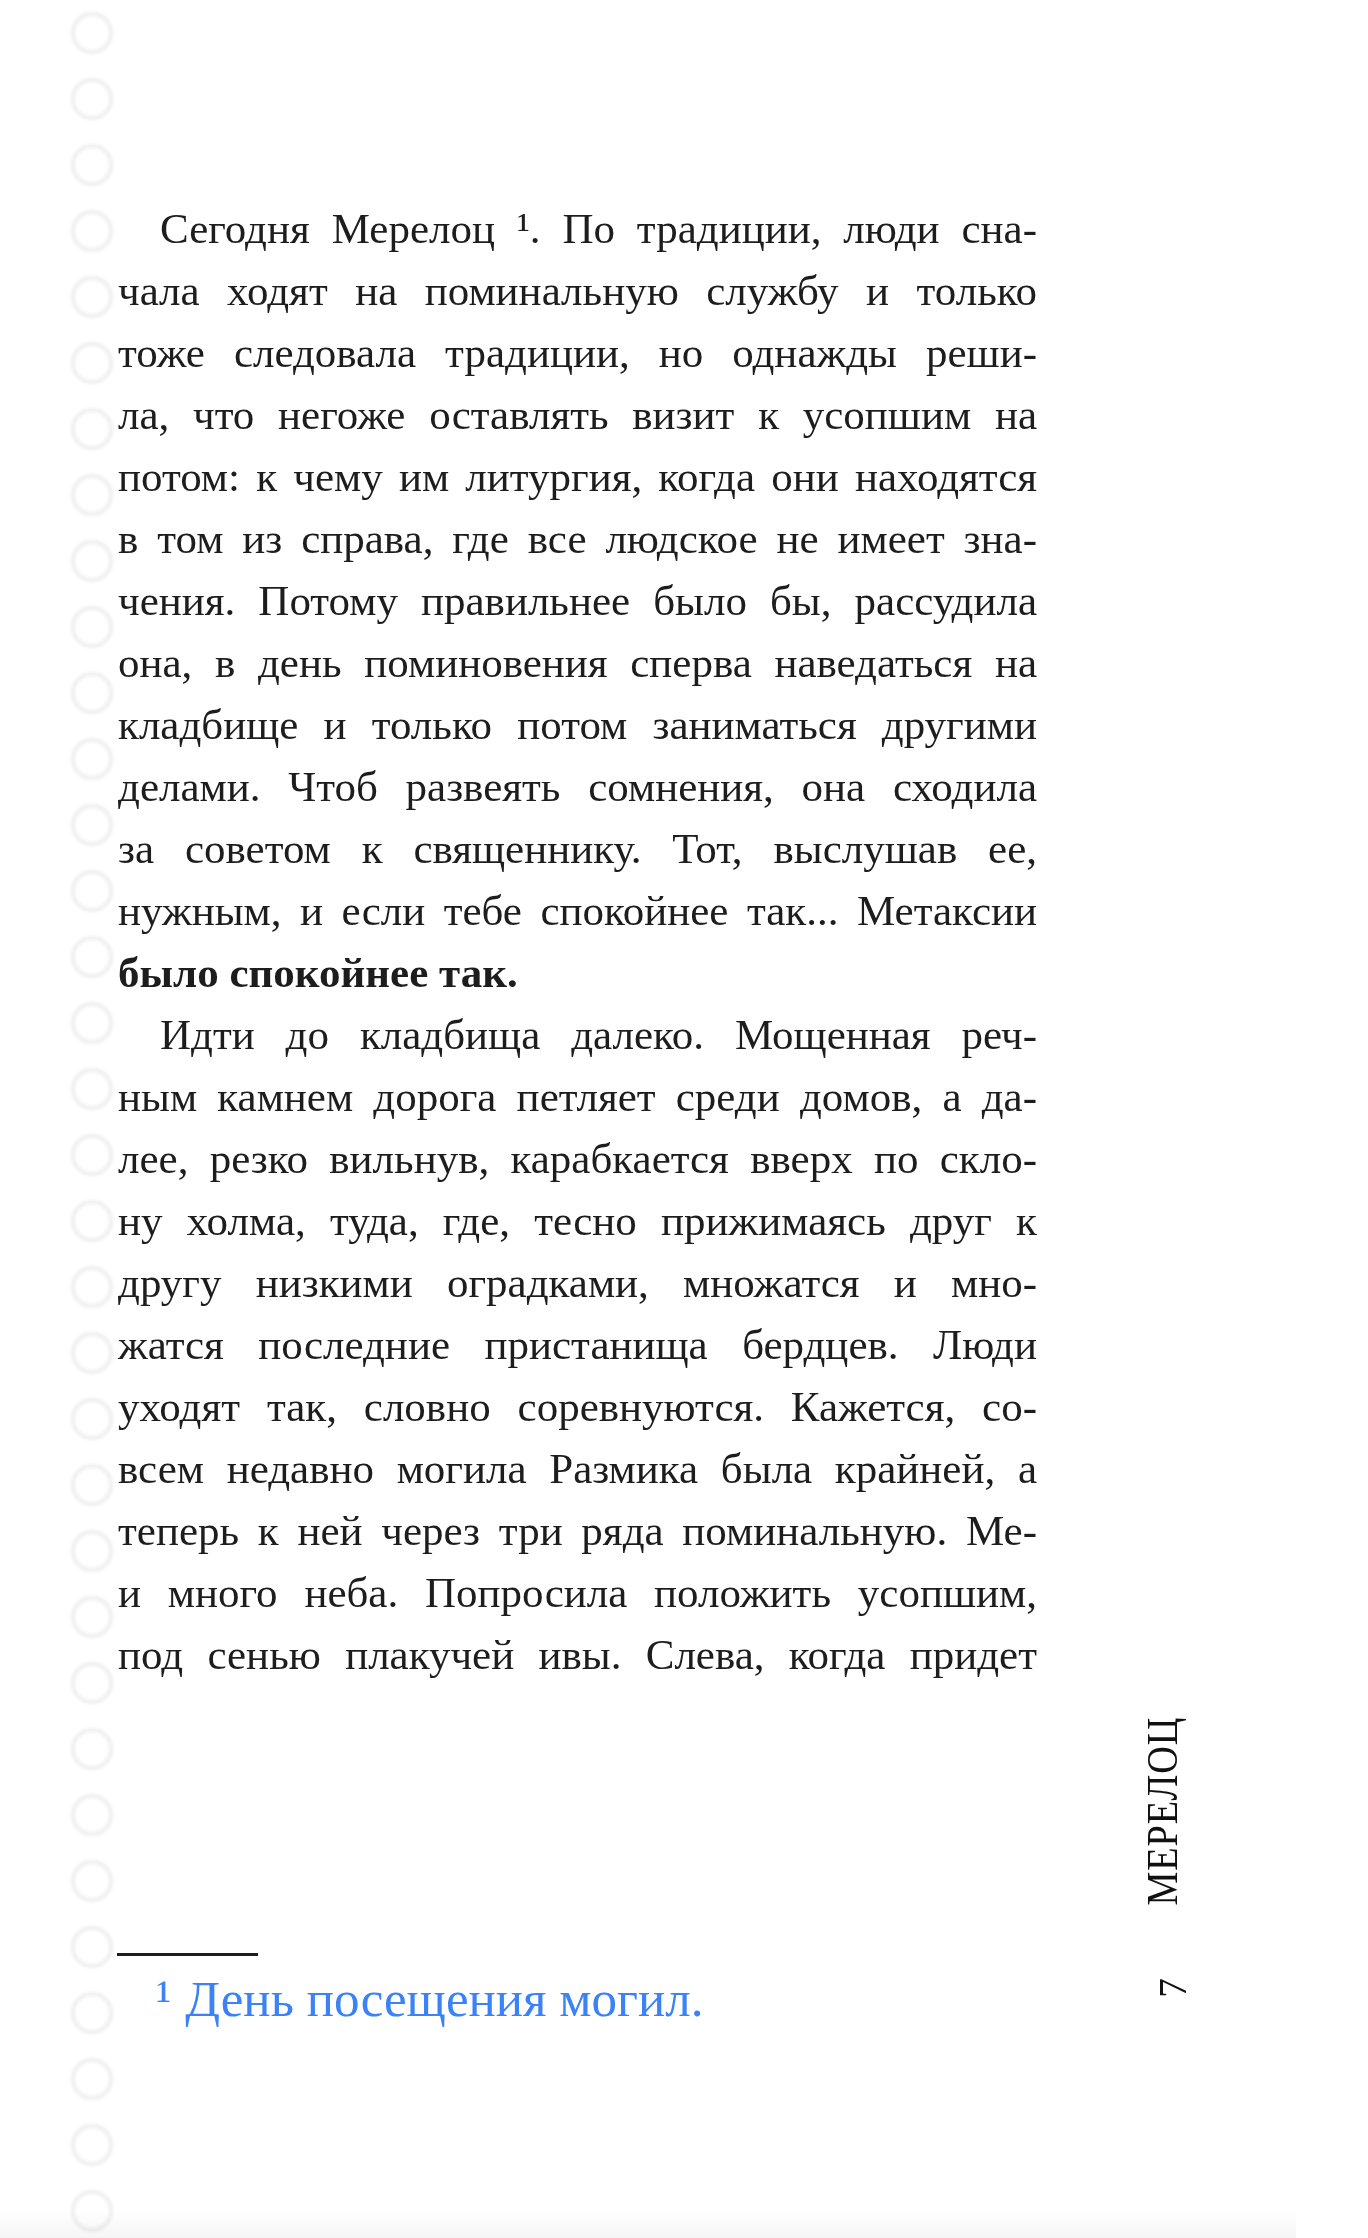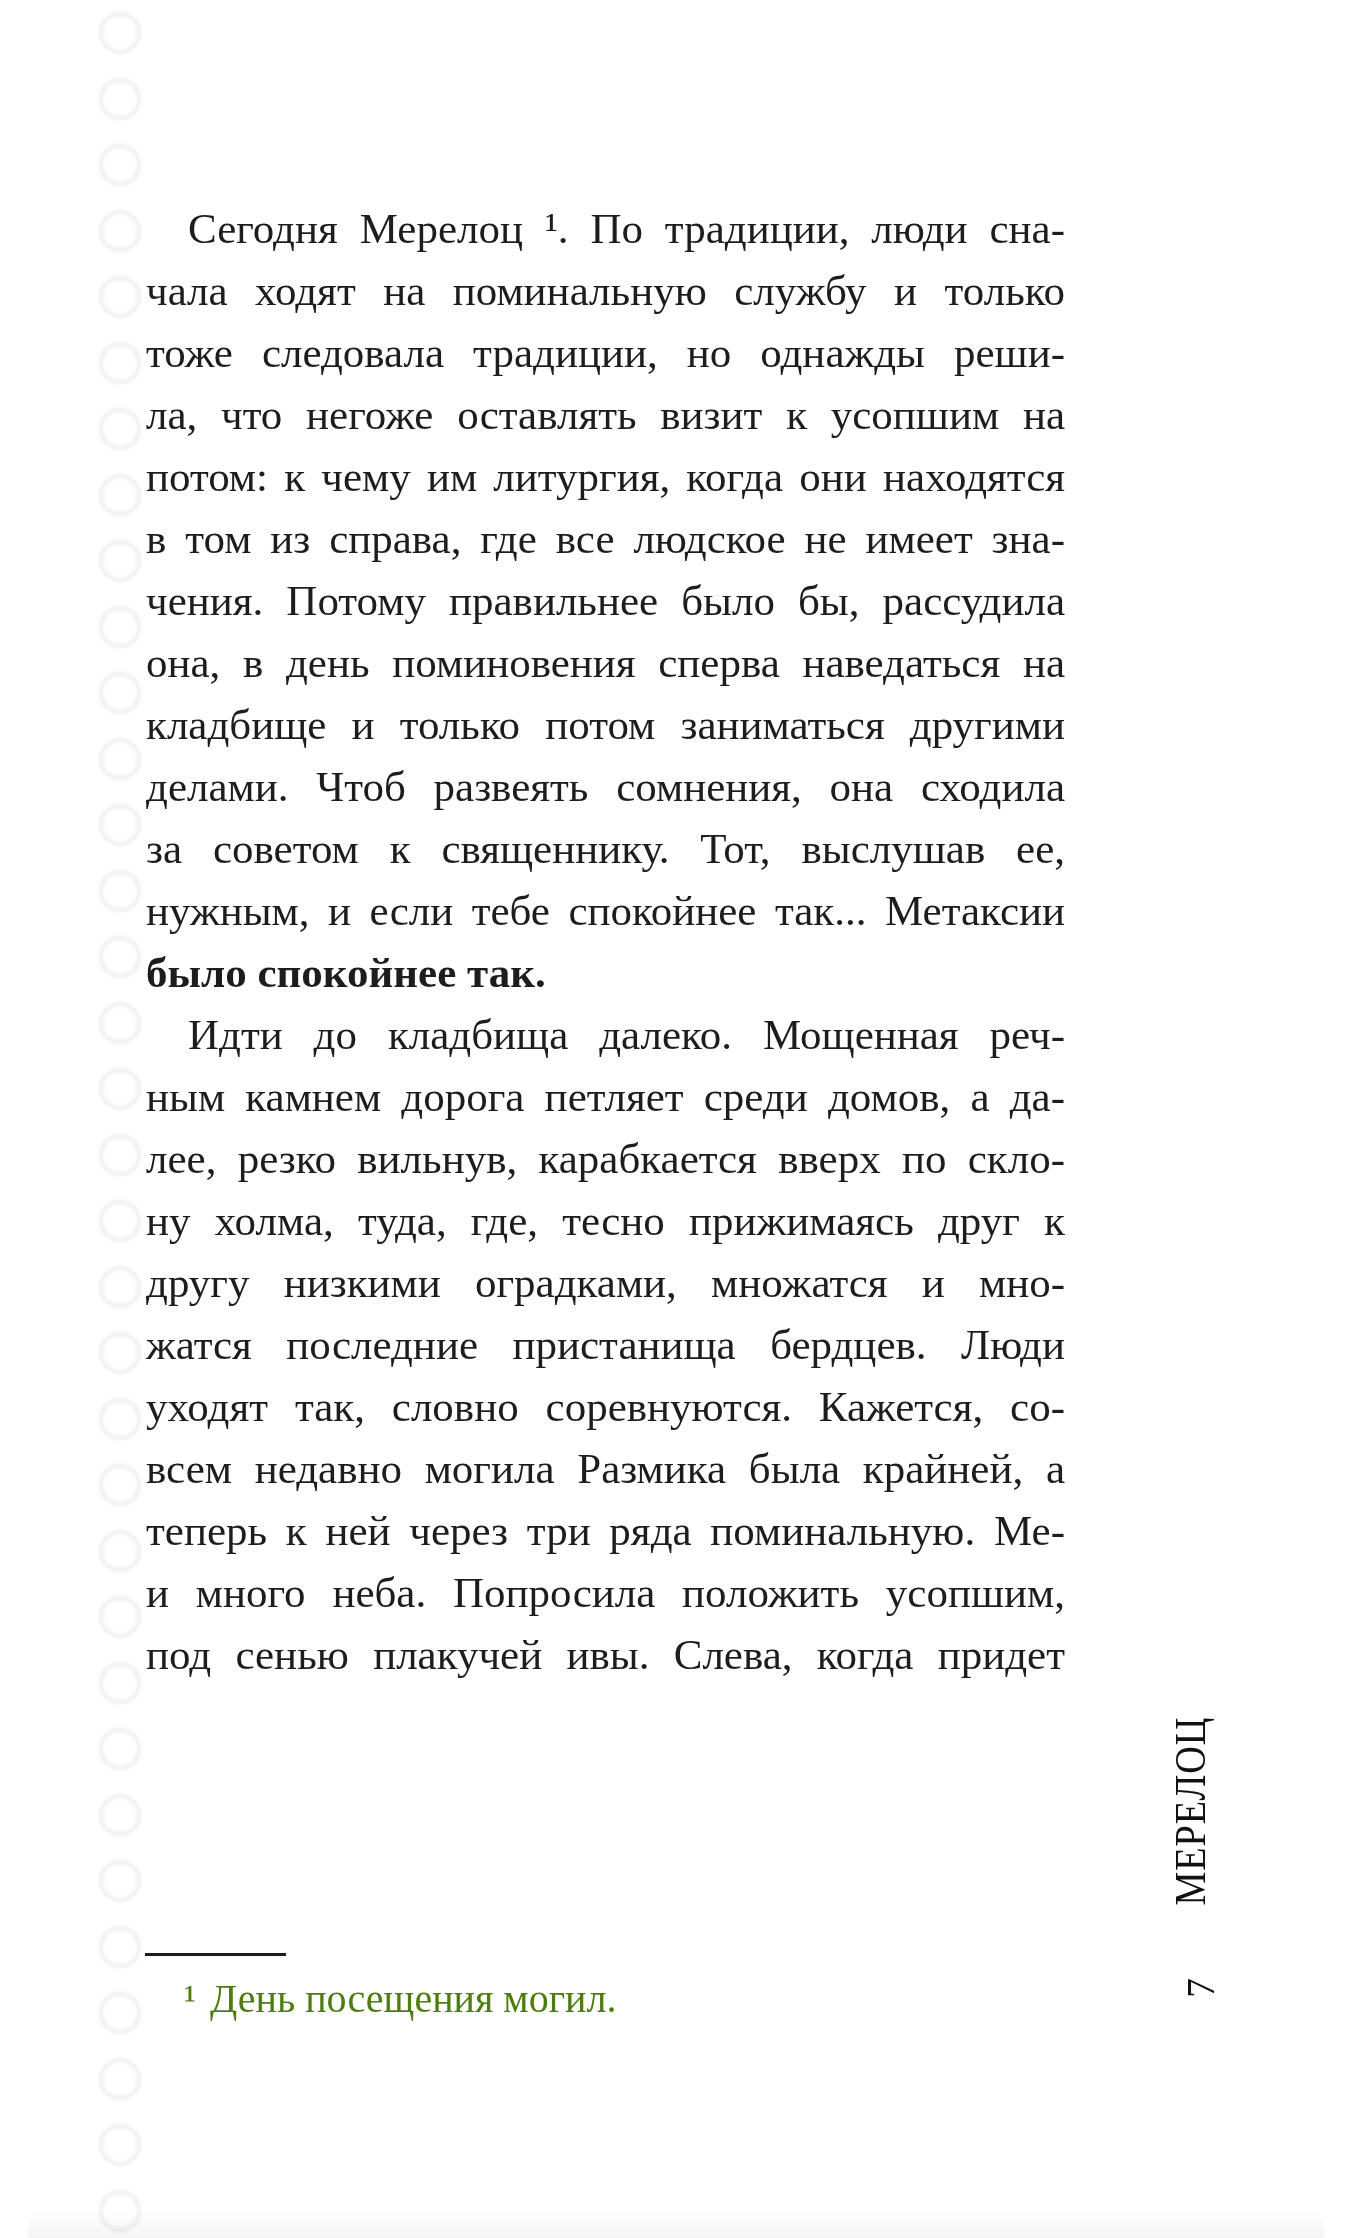--- a/index.html
+++ b/index.html
@@ -8,21 +8,20 @@
     background: #ffffff;
   }
   .screen {
     position: relative;
     width: 1296px;
     height: 2238px;
     background: #ffffff;
     overflow: hidden;
     font-family: "Liberation Serif", serif;
     color: #1d1d1d;
-    margin-left: 28px;
   }
   
   .page-edge {
     position: absolute;
     left: 0; top: 0; bottom: 0;
     width: 150px;
     background-image:
       radial-gradient(circle 26px at 92px 33px, #ffffff 55%, #f1f1f1 74%, #ffffff 90%),
       linear-gradient(to right, #e1e1e1 0px, #eeeeee 18px, #f8f8f8 38px, #ffffff 72px);
     background-repeat: repeat-y, no-repeat;
@@ -65,24 +64,24 @@
     top: 1953px;
     width: 141px;
     height: 3px;
     background: #1d1d1d;
   }
   .footnote {
     position: absolute;
     left: 118px;
     top: 1970px;
     width: 919px;
-    font-size: 40px;
+    font-size: 51px;
     line-height: 58px;
     text-indent: 38px;
-    color: #4d7c0f;
+    color: #3b82f6;
   }
   .footnote .fn-marker {
     margin-right: 14px;
   }
   
   .running-title {
     position: absolute;
     left: 1052px;
     top: 1780px;
     width: 220px;

